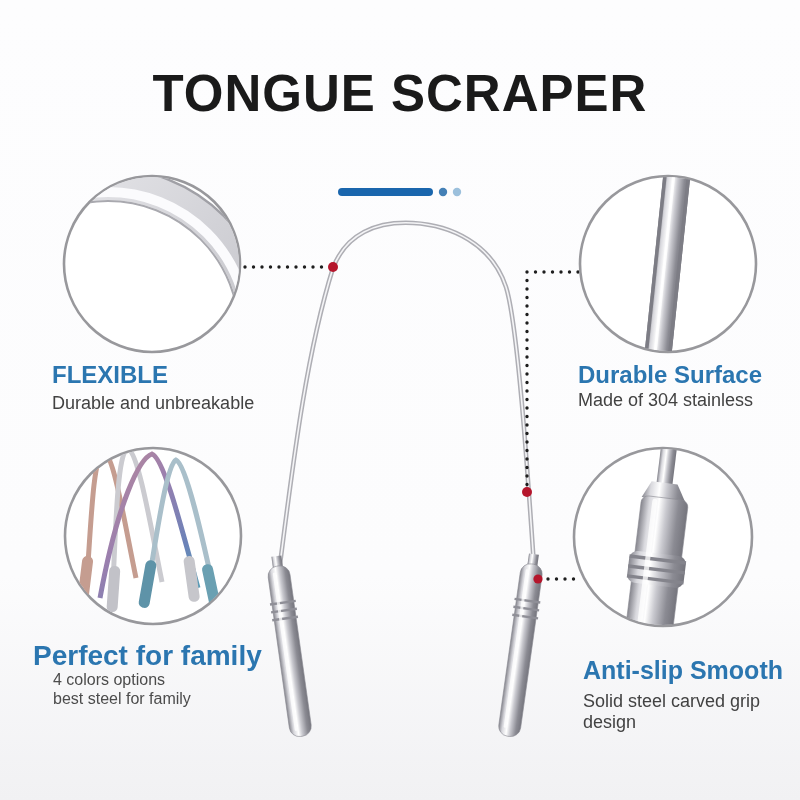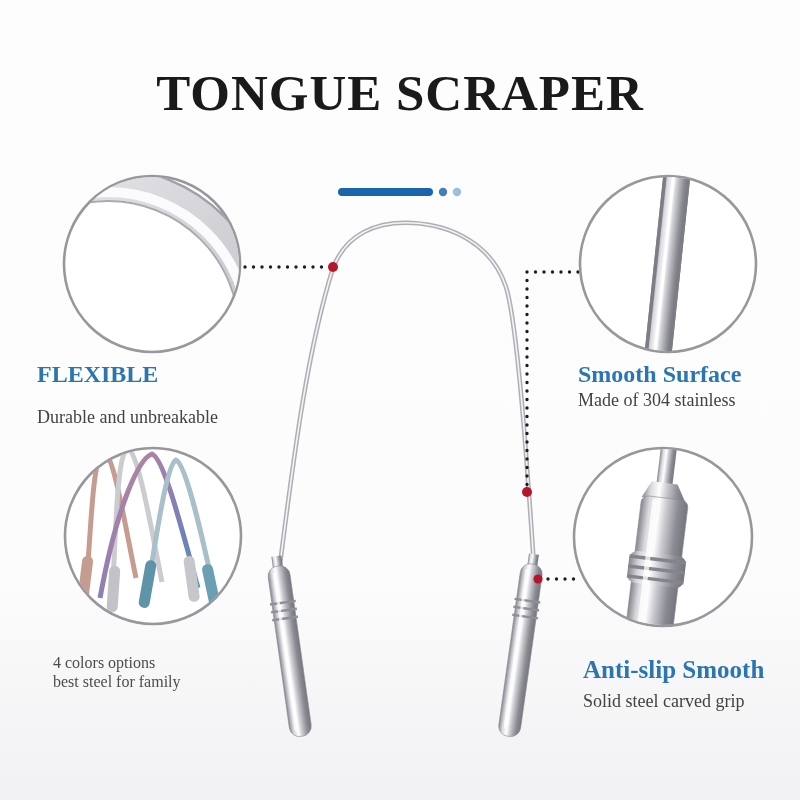--- a/index.html
+++ b/index.html
@@ -1,37 +1,37 @@
 <!DOCTYPE html>
 <html><head>
 <meta charset="utf-8">
 <style>
   html,body{margin:0;padding:0;background:#ffffff;}
   .stage{
     position:relative;width:800px;height:800px;overflow:hidden;
     background:linear-gradient(180deg,#fdfdfe 0%,#fcfcfd 72%,#f1f1f3 100%);
-    font-family:Liberation Serif, serif;
+    font-family:Liberation Sans, sans-serif;
   }
   .page-title{
     position:absolute;top:64px;left:0;width:800px;text-align:center;
     font-size:51px;font-weight:800;letter-spacing:1px;color:#1a1a1a;margin:0;
   }
   .gfx{position:absolute;left:0;top:0;}
   .label{position:absolute;}
   .heading{color:#2b76b0;font-weight:bold;margin:0;line-height:1.05;}
   .sub{color:#424242;margin:0;line-height:1.12;}
-  .lbl-flexible{left:37px;top:362px;}
+  .lbl-flexible{left:52px;top:362px;}
   .lbl-flexible .heading{font-size:24px;}
-  .lbl-flexible .sub{font-size:18px;margin-top:20px;}
+  .lbl-flexible .sub{font-size:18px;margin-top:6px;}
   .lbl-smooth{left:578px;top:362px;width:210px;}
   .lbl-smooth .heading{font-size:24px;}
   .lbl-smooth .sub{font-size:18px;margin-top:3px;}
   .lbl-family{left:33px;top:641px;}
   .lbl-family .heading{font-size:28px;}
-  .lbl-family .sub{font-size:16px;line-height:1.0;margin-left:20px;margin-top:14px;color:#4c4c4c;}
+  .lbl-family .sub{font-size:16px;line-height:1.0;margin-left:20px;margin-top:2px;color:#4c4c4c;}
   .lbl-family .sub div{margin:0 0 3px 0;}
   .lbl-handle{left:583px;top:657px;width:200px;}
   .lbl-handle .heading{font-size:25px;}
   .lbl-handle .sub{font-size:18px;margin-top:9px;line-height:1.0;}
   .lbl-handle .sub div{margin:0 0 3px 0;}
 </style>
 </head>
 <body>
 
 <div class="stage">
@@ -170,31 +170,33 @@
       </g>
     </g>
   </svg>
 
   <div class="label lbl-flexible">
     <p class="heading">FLEXIBLE</p>
     <p class="sub">Durable and unbreakable</p>
   </div>
 
   <div class="label lbl-smooth">
-    <p class="heading">Smooth Surface</p>
+    <p class="heading">Durable Surface</p>
     <p class="sub">Made of 304 stainless</p>
   </div>
 
   <div class="label lbl-family">
+    <p class="heading">Perfect for family</p>
     <div class="sub">
       <div>4 colors options</div>
       <div>best steel for family</div>
     </div>
   </div>
 
   <div class="label lbl-handle">
     <p class="heading">Anti-slip Smooth</p>
     <div class="sub">
       <div>Solid steel carved grip</div>
+      <div>design</div>
     </div>
   </div>
 
 </div>
 
 </body></html>

